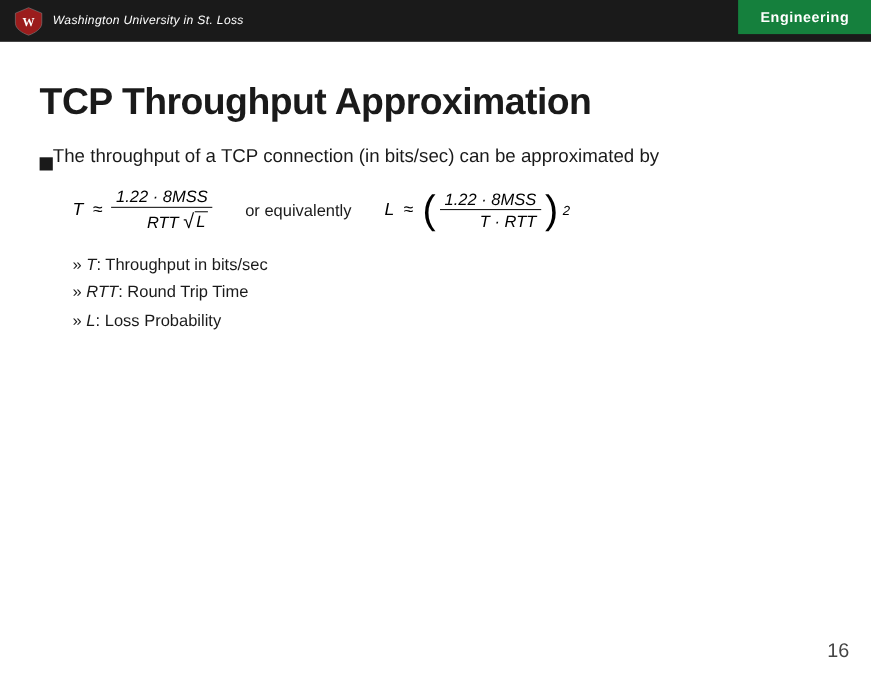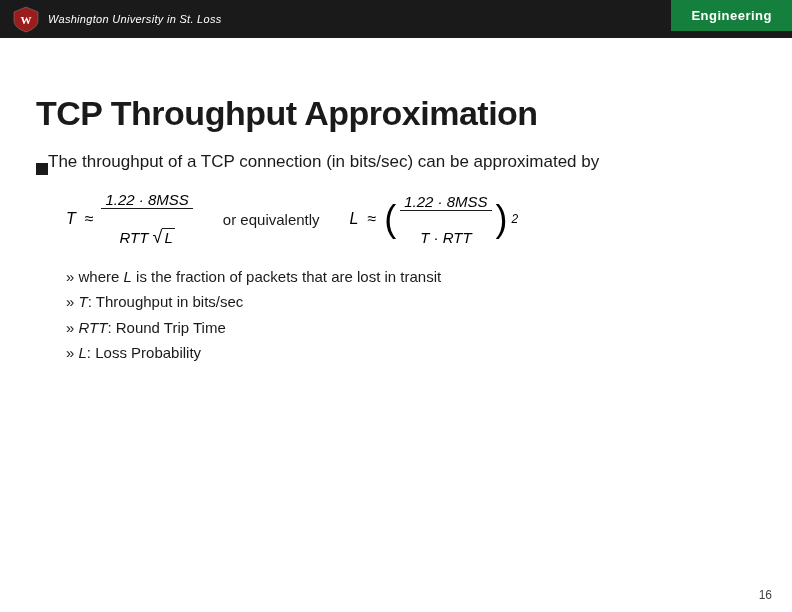--- a/index.html
+++ b/index.html
@@ -57,22 +57,21 @@
       letter-spacing: 0.5px;
     }
 
     
     .content {
       position: absolute;
       top: 38px;
       left: 0;
       right: 0;
       bottom: 0;
-      padding: 20px 36px 20px 36px;
-      margin-top: 36px;
+      padding: 36px 36px 20px 36px;
     }
 
     
     .page-title {
       font-size: 34px;
       font-weight: bold;
       color: #1a1a1a;
       margin-bottom: 16px;
       letter-spacing: -0.5px;
     }
@@ -113,22 +112,22 @@
       display: inline-flex;
       align-items: center;
       font-size: 16px;
       font-style: italic;
       gap: 4px;
     }
 
     .frac {
       display: inline-flex;
       flex-direction: column;
-      align-items: center;
-      gap: 18px;
+      align-items: flex-end;
+      gap: 2px;
     }
 
     .frac-num {
       border-bottom: 1.5px solid #1a1a1a;
       padding: 0 4px;
       text-align: center;
       font-size: 15px;
     }
 
     .frac-den {
@@ -202,21 +201,21 @@
     
     .var {
       font-style: italic;
     }
 
     
     .page-number {
       position: absolute;
       bottom: 10px;
       right: 20px;
-      font-size: 12px;
+      font-size: 18px;
       color: #444444;
     }
   </style>
 </head>
 <body>
 
 <div class="header-bar">
   <div class="wu-logo">
 
     <svg class="wu-logo-shield" viewBox="0 0 28 28" xmlns="http://www.w3.org/2000/svg">
@@ -266,23 +265,20 @@
         <span class="frac-den"><span class="var">T</span> · <span class="var">RTT</span></span>
       </span>
       <span class="big-paren">)</span>
       <span class="sup2">2</span>
     </div>
 
   </div>
 
   <div class="sub-bullets">
     <div class="sub-bullet">
-      where <span class="var">L</span> is the fraction of packets that are lost in transit
-    </div>
-    <div class="sub-bullet">
       <span class="var">T</span>: Throughput in bits/sec
     </div>
     <div class="sub-bullet">
       <span class="var">RTT</span>: Round Trip Time
     </div>
     <div class="sub-bullet">
       <span class="var">L</span>: Loss Probability
     </div>
   </div>
 

